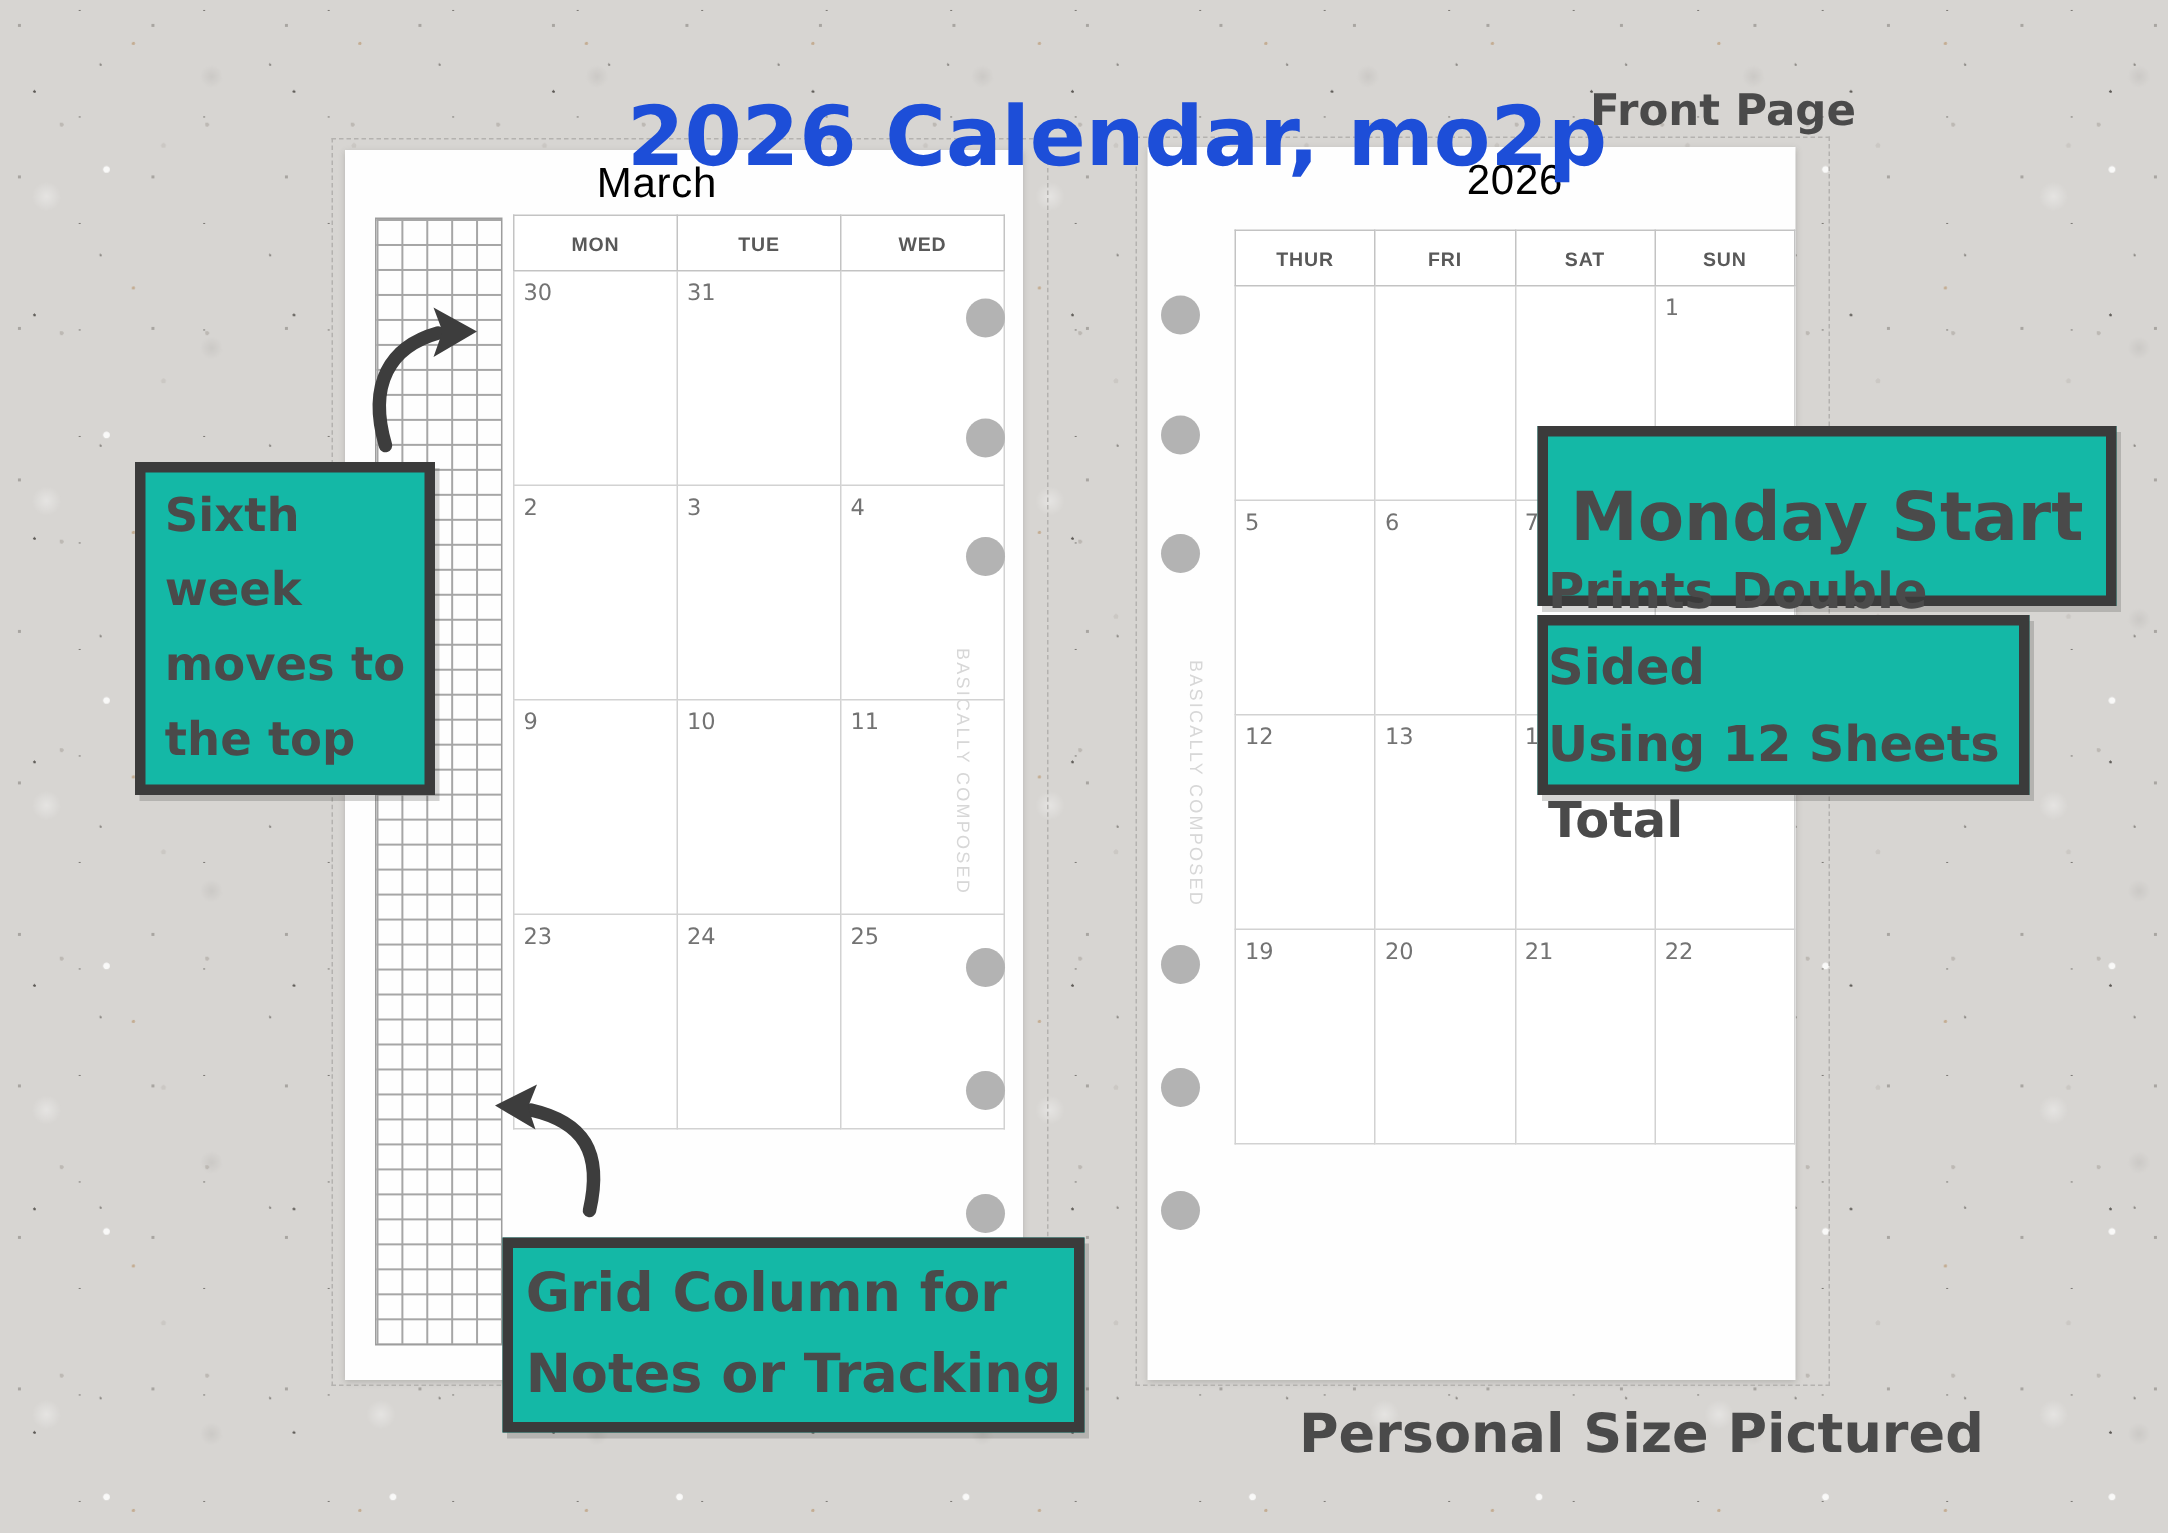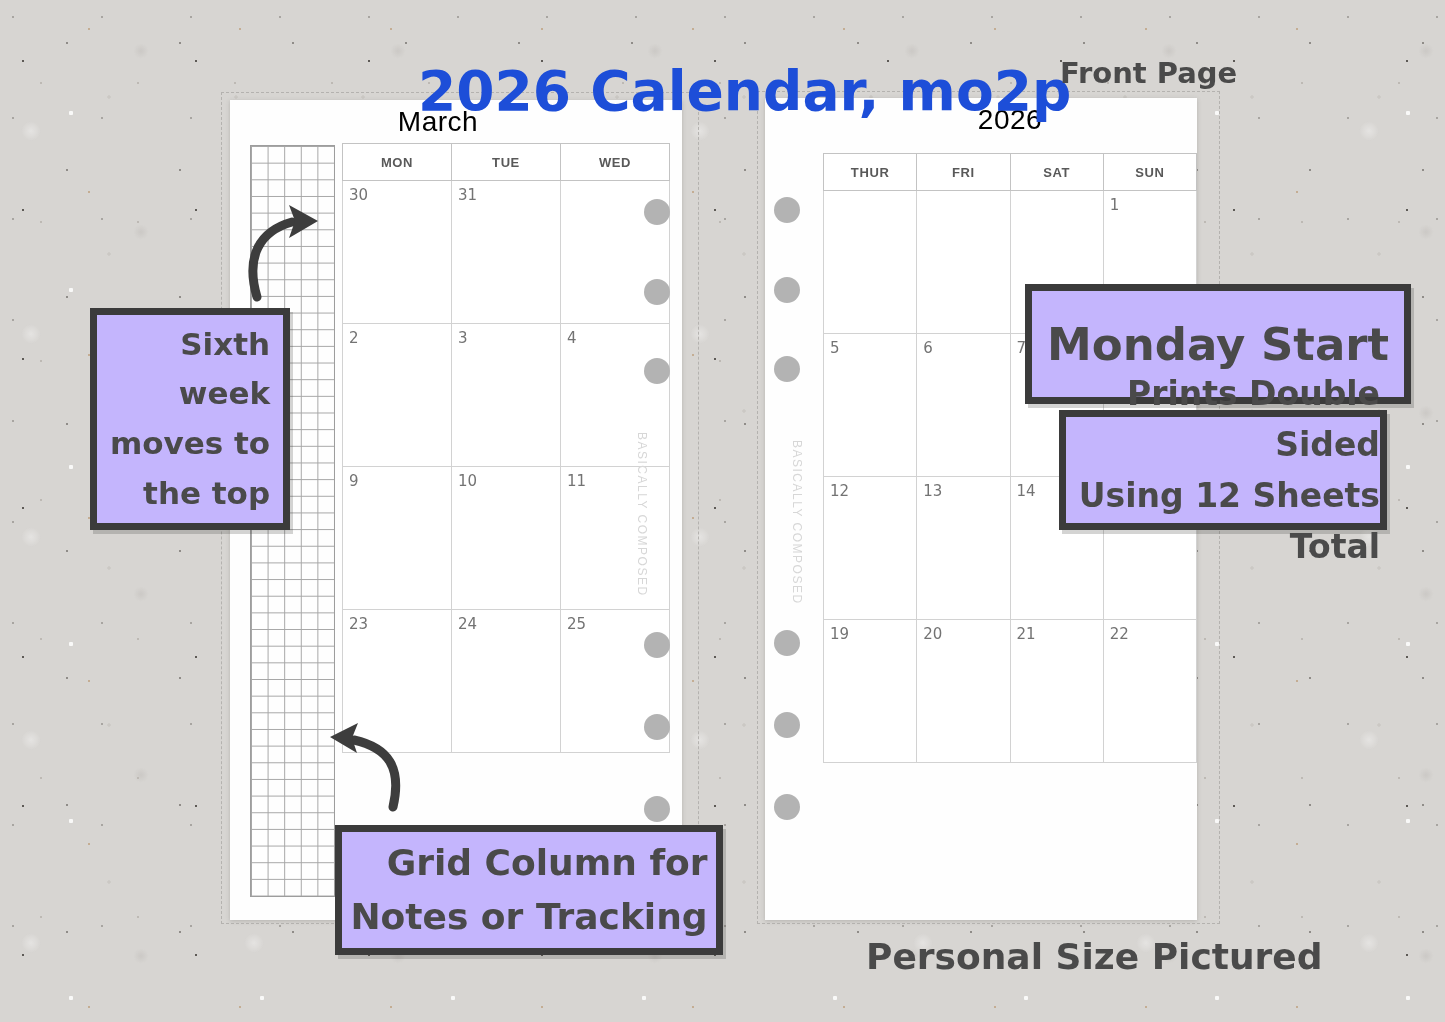--- a/index.html
+++ b/index.html
@@ -59,27 +59,27 @@
   .hole:nth-of-type(4){top:532px;}
   .hole:nth-of-type(5){top:614px;}
   .hole:nth-of-type(6){top:696px;}
 
   .watermark{position:absolute;writing-mode:vertical-rl;
     font-family:"Liberation Sans",sans-serif;font-size:12px;letter-spacing:1.5px;
     color:#d7d7d7;white-space:nowrap;}
   #left-page .watermark{left:405px;top:332px;}
   #right-page .watermark{left:25px;top:342px;}
 
-  .callout{position:absolute;background:#c4b5fd;border:7px solid #3b3b3b;
-    box-sizing:border-box;color:#4a4a4a;font-weight:bold;text-align:right;
+  .callout{position:absolute;background:#14b8a6;border:7px solid #3b3b3b;
+    box-sizing:border-box;color:#4a4a4a;font-weight:bold;text-align:left;
     display:flex;align-items:center;justify-content:center;
     white-space:pre-line;box-shadow:3px 4px 0 rgba(60,58,55,.22);z-index:5;}
   #callout-sixth-week{left:90px;top:308px;width:200px;height:222px;font-size:31px;line-height:1.6;}
   #callout-monday-start{left:1025px;top:284px;width:386px;height:120px;font-size:45px;}
-  #callout-double-sided{left:1025px;top:410px;width:328px;height:120px;font-size:33px;line-height:1.55;margin-left:34px;}
+  #callout-double-sided{left:1025px;top:410px;width:328px;height:120px;font-size:33px;line-height:1.55;}
   #callout-grid-column{left:335px;top:825px;width:388px;height:130px;font-size:36px;line-height:1.5;}
 
   #main-title{position:absolute;left:418px;top:22px;font-size:55px;font-weight:bold;color:#1d4ed8;z-index:4;}
   #subtitle{position:absolute;left:1060px;top:56px;font-size:29px;font-weight:bold;color:#4a4a4a;z-index:4;}
   #footer-caption{position:absolute;left:828px;top:936px;font-size:36px;font-weight:bold;color:#4a4a4a;z-index:4;margin-left:38px;}
 
   #arrow-layer{position:absolute;left:0;top:0;width:1445px;height:1022px;pointer-events:none;z-index:4;}
 </style>
 </head>
 <body>

